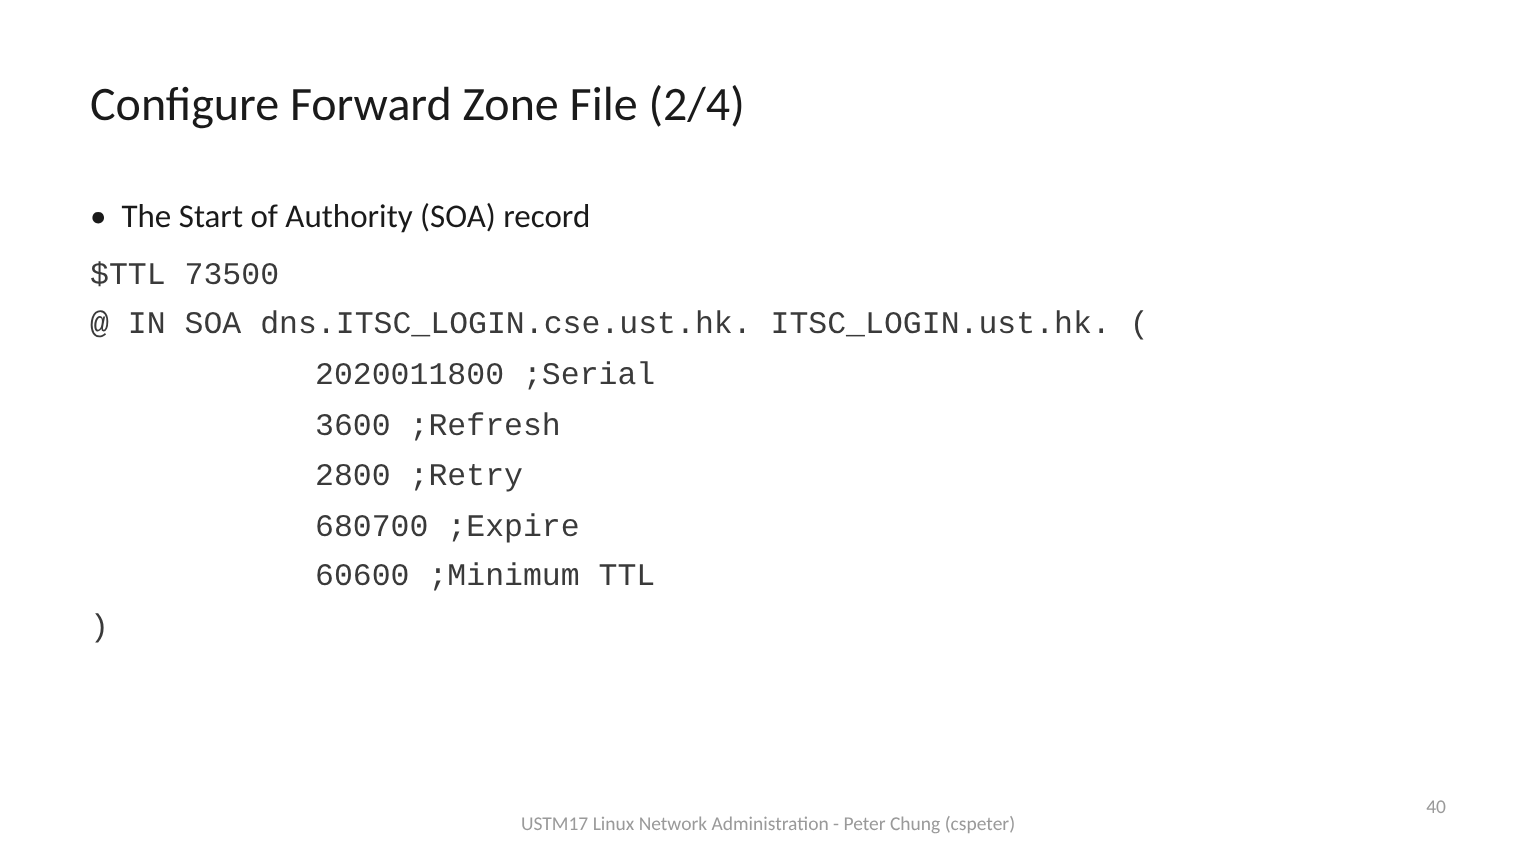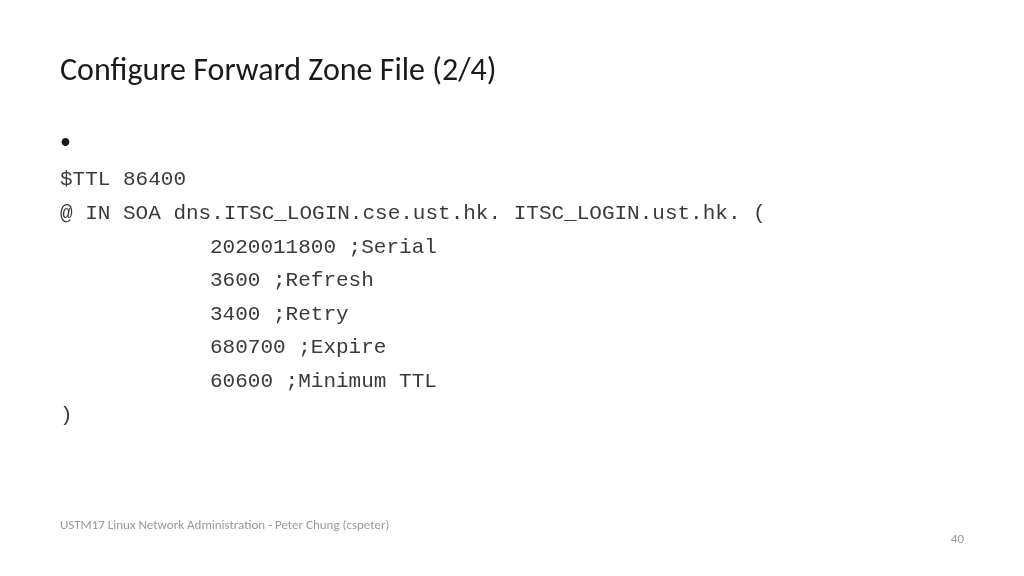--- a/index.html
+++ b/index.html
@@ -43,25 +43,25 @@
       color: #3a3a3a;
       line-height: 1.6;
       white-space: pre;
     }
     .indent {
       padding-left: 150px;
       font-family: Liberation Mono, monospace;
     }
     .footer {
       position: absolute;
-      bottom: 44px;
+      bottom: 19px;
       left: 0;
       right: 0;
       display: flex;
-      justify-content: flex-start;
+      justify-content: center;
       padding: 0 60px;
     }
     .footer-text {
       font-size: 13px;
       color: #9a9a9a;
     }
     .page-num {
       position: absolute;
       bottom: 30px;
       right: 60px;
@@ -69,27 +69,28 @@
       color: #9a9a9a;
     }
   </style>
 </head>
 <body>
 
 <h1 class="title">Configure Forward Zone File (2/4)</h1>
 
 <div class="bullet-row">
   <span class="bullet">•</span>
+  <span class="bullet-text">The Start of Authority (SOA) record</span>
 </div>
 
-<div class="code-line">$TTL 86400</div>
+<div class="code-line">$TTL 73500</div>
 <div class="code-line">@ IN SOA dns.ITSC_LOGIN.cse.ust.hk. ITSC_LOGIN.ust.hk. (</div>
 <div class="code-line indent">2020011800 ;Serial</div>
 <div class="code-line indent">3600 ;Refresh</div>
-<div class="code-line indent">3400 ;Retry</div>
+<div class="code-line indent">2800 ;Retry</div>
 <div class="code-line indent">680700 ;Expire</div>
 <div class="code-line indent">60600 ;Minimum TTL</div>
 <div class="code-line">)</div>
 
 <div class="footer">
   <span class="footer-text">USTM17 Linux Network Administration - Peter Chung (cspeter)</span>
 </div>
 <div class="page-num">40</div>
 
 </body></html>

